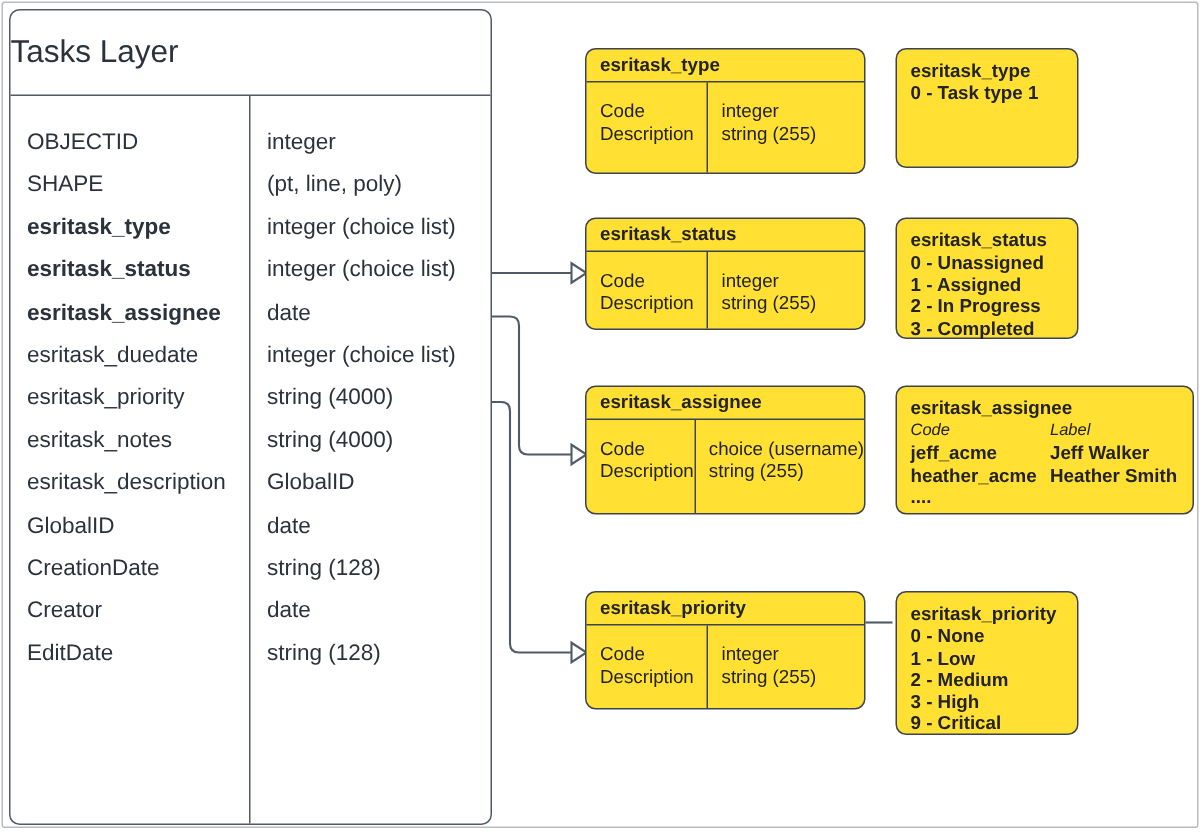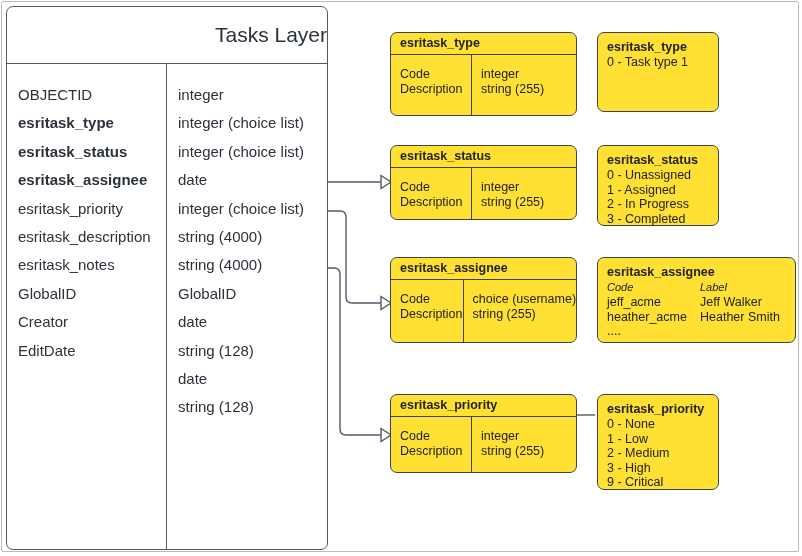--- a/index.html
+++ b/index.html
@@ -39,21 +39,21 @@
     width: 322px;
     height: 544px;
     border: 1px solid #515b68;
     border-radius: 7px;
     box-sizing: border-box;
     background: #ffffff;
   }
   #tasks-title {
     height: 56px;
     line-height: 56px;
-    text-align: right;
+    text-align: left;
     font-size: 21px;
     color: #2b323b;
     border-bottom: 1px solid #515b68;
   }
   #tasks-body {
     position: absolute;
     left: 0;
     top: 57px;
     right: 0;
     bottom: 0;
@@ -140,20 +140,21 @@
   .vbox-title {
     font-size: 12.5px;
     font-weight: bold;
     line-height: 15px;
     white-space: nowrap;
   }
   .vbox-line {
     font-size: 12.5px;
     line-height: 14.5px;
     white-space: nowrap;
+    font-weight: bold;
   }
   .vbox-sub {
     font-size: 11px;
     font-style: italic;
     line-height: 15px;
     white-space: nowrap;
   }
   .vrow {
     display: flex;
   }
@@ -187,32 +188,36 @@
 
 <div id="canvas">
 
   <div id="diagram-frame"></div>
 
   <div id="tasks-layer">
     <div id="tasks-title">Tasks Layer</div>
     <div id="tasks-body">
       <div class="tl-col" id="tl-col-field">
         <div class="tl-cell">OBJECTID</div>
+        <div class="tl-cell">SHAPE</div>
         <div class="tl-cell bold">esritask_type</div>
         <div class="tl-cell bold">esritask_status</div>
         <div class="tl-cell bold">esritask_assignee</div>
+        <div class="tl-cell">esritask_duedate</div>
         <div class="tl-cell">esritask_priority</div>
+        <div class="tl-cell">esritask_notes</div>
         <div class="tl-cell">esritask_description</div>
-        <div class="tl-cell">esritask_notes</div>
         <div class="tl-cell">GlobalID</div>
+        <div class="tl-cell">CreationDate</div>
         <div class="tl-cell">Creator</div>
         <div class="tl-cell">EditDate</div>
       </div>
       <div class="tl-col" id="tl-col-type">
         <div class="tl-cell">integer</div>
+        <div class="tl-cell">(pt, line, poly)</div>
         <div class="tl-cell">integer (choice list)</div>
         <div class="tl-cell">integer (choice list)</div>
         <div class="tl-cell">date</div>
         <div class="tl-cell">integer (choice list)</div>
         <div class="tl-cell">string (4000)</div>
         <div class="tl-cell">string (4000)</div>
         <div class="tl-cell">GlobalID</div>
         <div class="tl-cell">date</div>
         <div class="tl-cell">string (128)</div>
         <div class="tl-cell">date</div>

